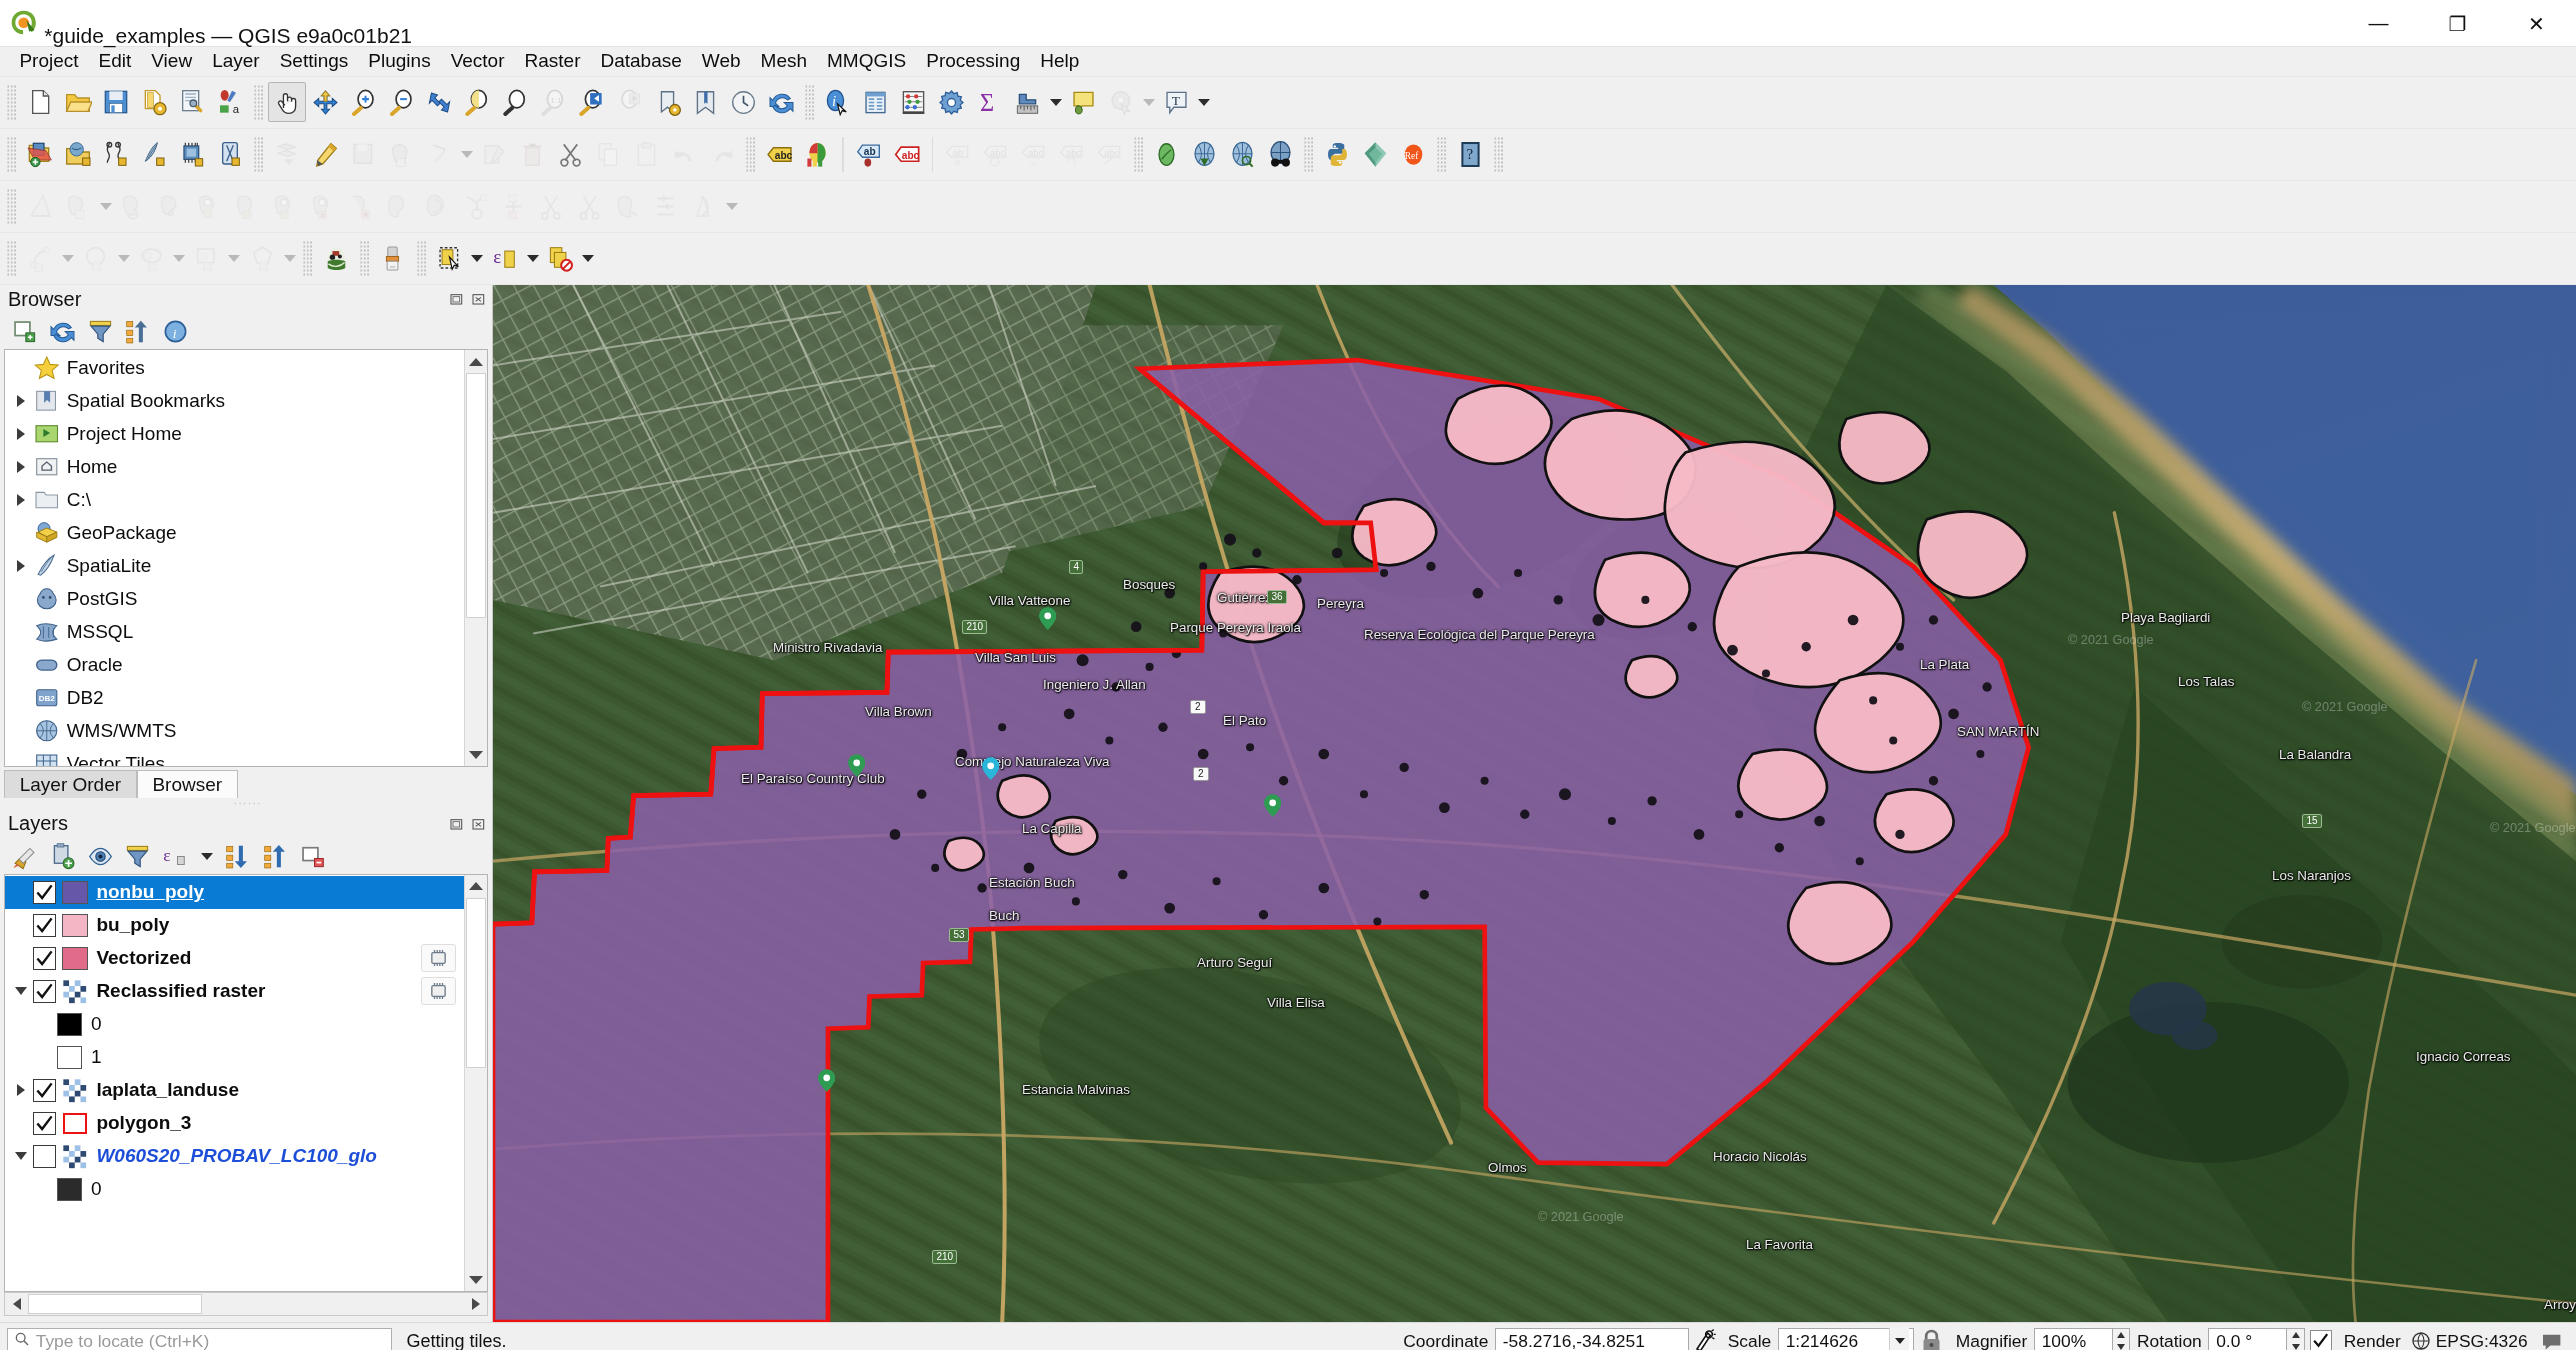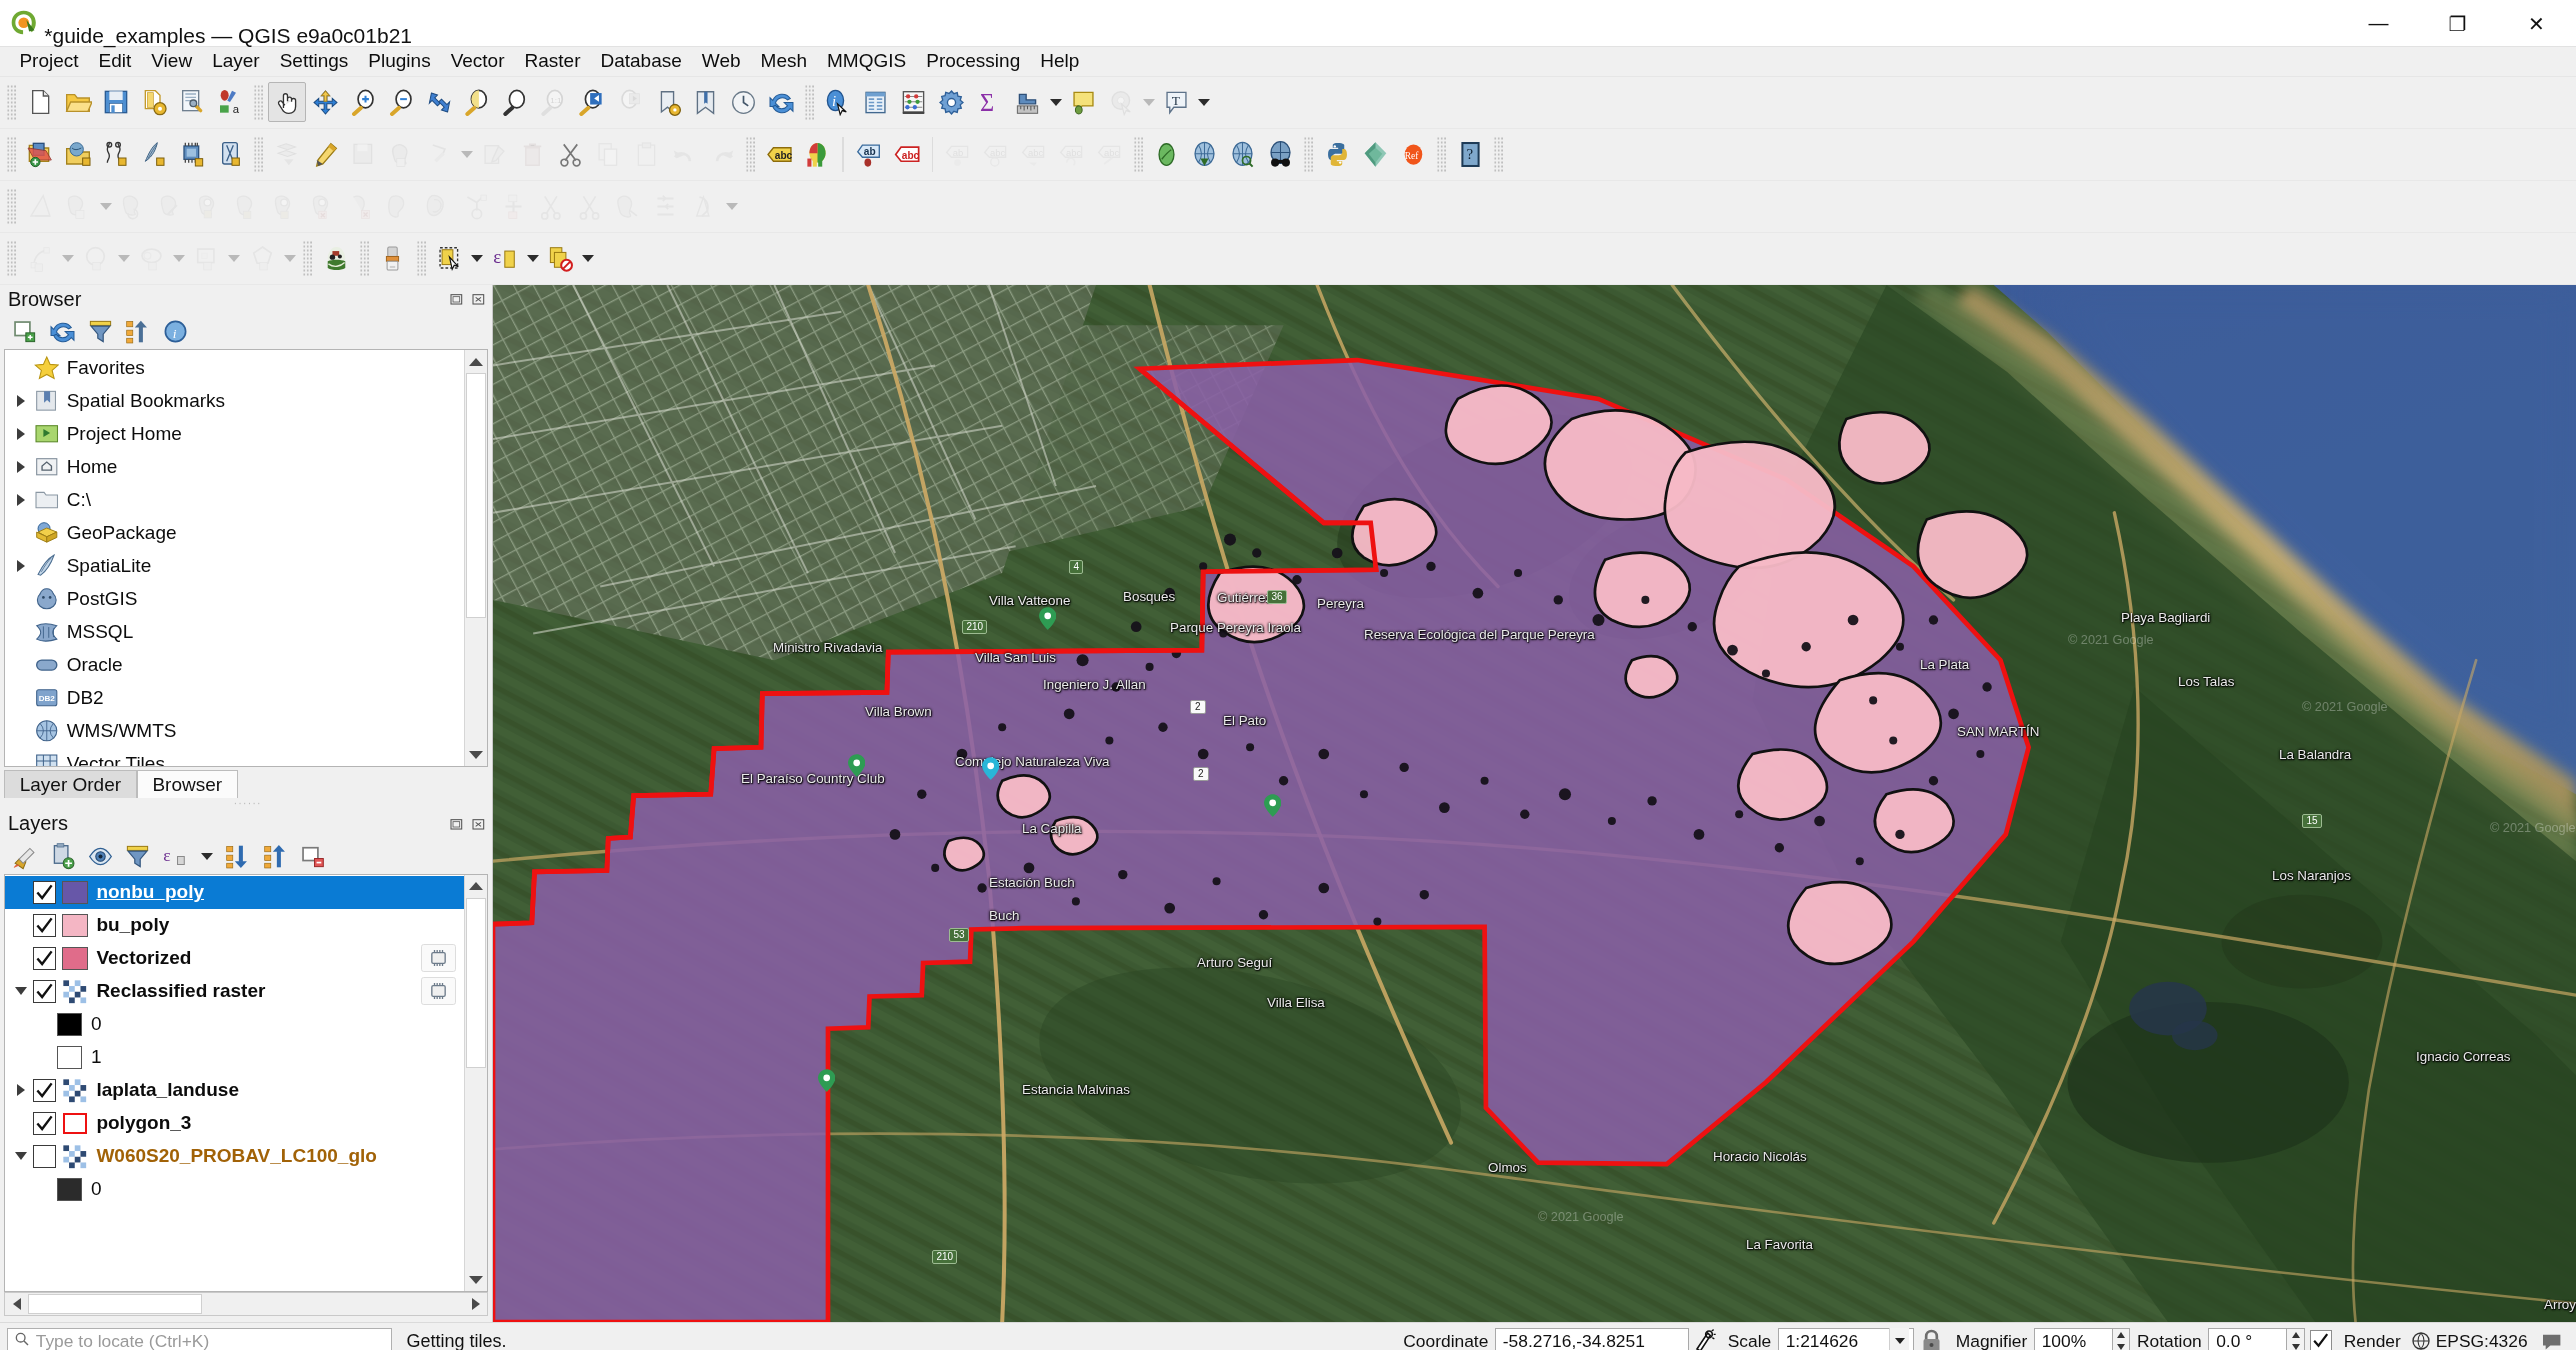--- a/index.html
+++ b/index.html
@@ -1291,21 +1291,21 @@
     <rect x="2" y="2" width="8.5" height="8.5" fill="#2e4a73"></rect>
     <rect x="19" y="2" width="8.5" height="8.5" fill="#9dc0e6"></rect>
     <rect x="10.5" y="10.5" width="8.5" height="8.5" fill="#9dc0e6"></rect>
     <rect x="27.5" y="10.5" width="8.5" height="8.5" fill="#2e4a73"></rect>
     <rect x="2" y="19" width="8.5" height="8.5" fill="#9dc0e6"></rect>
     <rect x="19" y="19" width="8.5" height="8.5" fill="#2e4a73"></rect>
     <rect x="10.5" y="27.5" width="8.5" height="8.5" fill="#2e4a73"></rect>
     <rect x="27.5" y="27.5" width="8.5" height="8.5" fill="#9dc0e6"></rect>
   </svg>
             </div>
-            <div class="lbl" style="color: #a16207; font-weight: bold;">W060S20_PROBAV_LC100_glo</div>
+            <div class="lbl" style="font-style: italic; color: #1d4ed8; font-weight: bold;">W060S20_PROBAV_LC100_glo</div>
           </div>
           <div class="row">
             <div style="width: 47px; flex: 0 0 auto;"></div>
             <div style="width: 27px; height: 27px; flex: 0 0 auto; margin-right: 8px; display: flex; align-items: center; justify-content: center;">
               <div style="width:25.5px;height:23px;background:#2b2b2b;border:0.7px solid #555;"></div>
             </div>
             <div class="lbl">0</div>
           </div>
         </div>
       <div class="vscroll">
@@ -1521,21 +1521,21 @@
                L330 692 L325 760 L210 762 L205 824 L172 826 L170 874 L62 876 L58 952 L0 954" fill="none" stroke="#ee1111" stroke-width="7"></path>
     </svg>
 
     <div id="map-labels">
         <div class="mlabel" style="left: 280px; top: 355px;">Ministro Rivadavia</div>
         <div class="mlabel" style="left: 372px; top: 419px;">Villa Brown</div>
         <div class="mlabel" style="left: 248px; top: 486px;">El Paraíso Country Club</div>
         <div class="mlabel" style="left: 496px; top: 308px;">Villa Vatteone</div>
         <div class="mlabel" style="left: 482px; top: 365px;">Villa San Luis</div>
         <div class="mlabel" style="left: 550px; top: 392px;">Ingeniero J. Allan</div>
-        <div class="mlabel" style="left: 630px; top: 304px;">Bosques</div>
+        <div class="mlabel" style="left: 630px; top: 292px;">Bosques</div>
         <div class="mlabel" style="left: 724px; top: 305px;">Gutiérrez</div>
         <div class="mlabel" style="left: 677px; top: 335px;">Parque Pereyra Iraola</div>
         <div class="mlabel" style="left: 824px; top: 311px;">Pereyra</div>
         <div class="mlabel" style="left: 871px; top: 342px;">Reserva Ecológica del Parque Pereyra</div>
         <div class="mlabel" style="left: 730px; top: 428px;">El Pato</div>
         <div class="mlabel" style="left: 462px; top: 469px;">Complejo Naturaleza Viva</div>
         <div class="mlabel" style="left: 529px; top: 536px;">La Capilla</div>
         <div class="mlabel" style="left: 496px; top: 590px;">Estación Buch</div>
         <div class="mlabel" style="left: 496px; top: 623px;">Buch</div>
         <div class="mlabel" style="left: 529px; top: 797px;">Estancia Malvinas</div>

